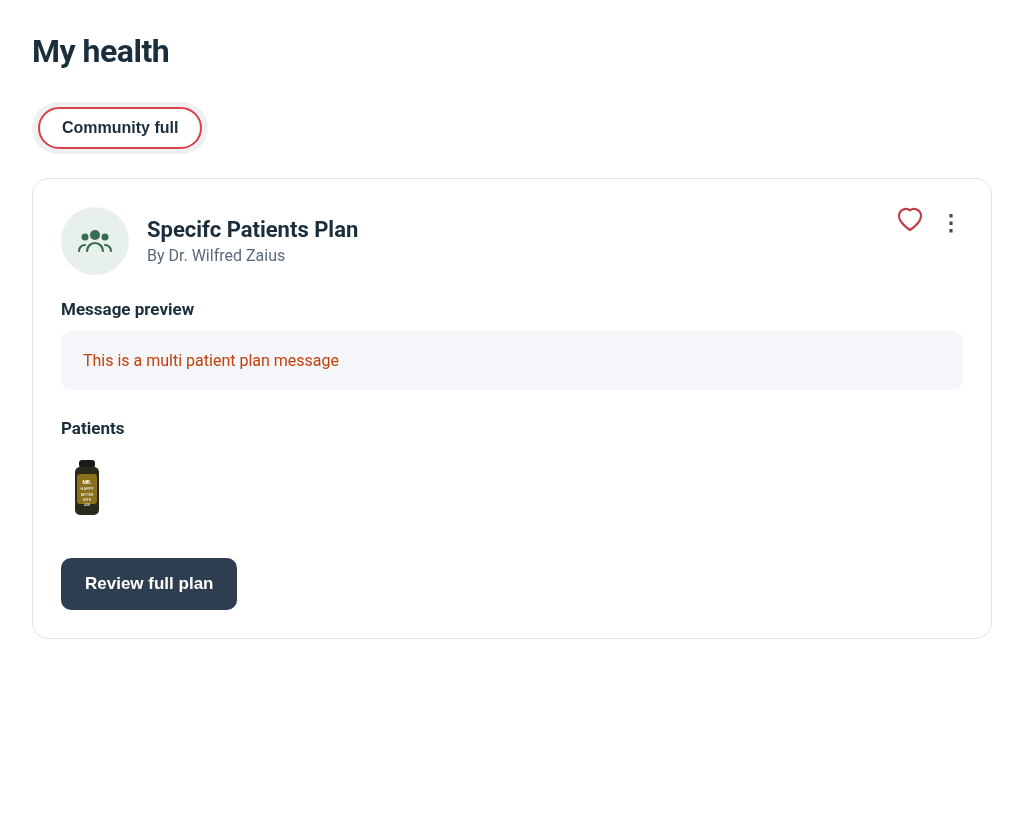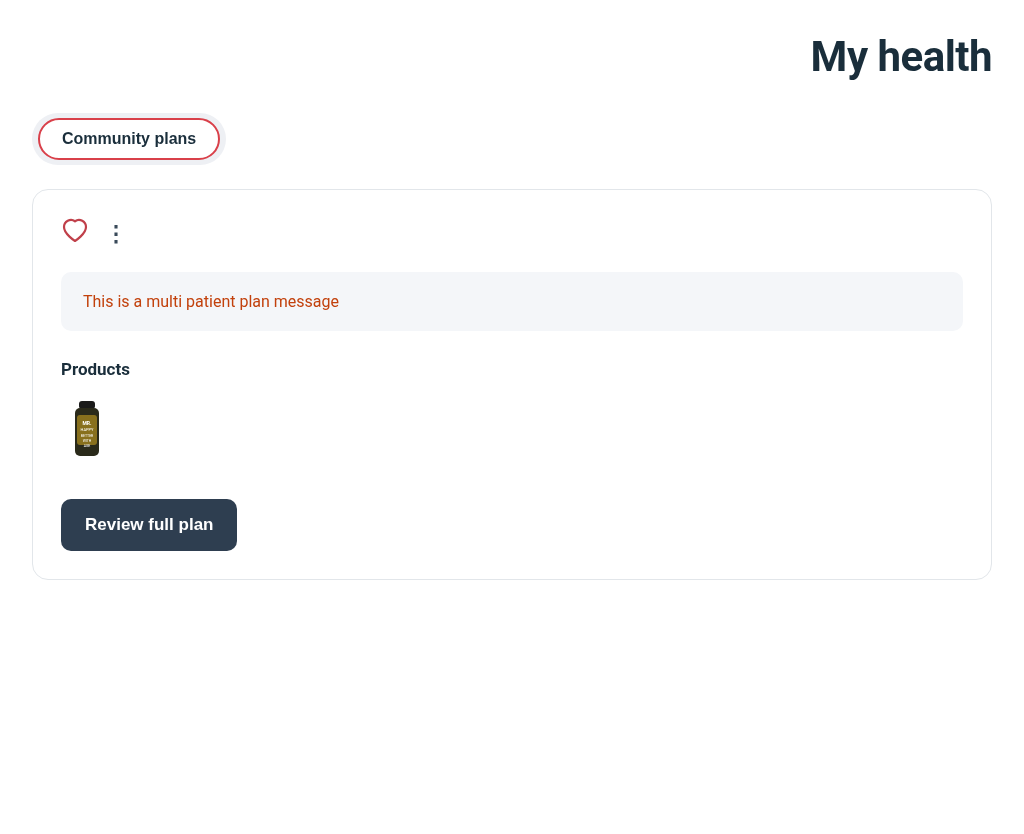--- a/index.html
+++ b/index.html
@@ -11,26 +11,25 @@
     body {
       background: #ffffff;
       font-family: -apple-system, BlinkMacSystemFont, 'Segoe UI', Roboto, sans-serif;
       color: #1a2e3b;
       padding: 32px 32px;
       width: 1024px;
       min-height: 834px;
     }
 
     .page-title {
-      font-size: 42px;
+      font-size: 32px;
       font-weight: 700;
       color: #1a2e3b;
       margin-bottom: 32px;
       letter-spacing: -0.5px;
-      text-align: right;
     }
 
     .tabs-container {
       display: flex;
       gap: 4px;
       margin-bottom: 24px;
       background: #eef0f4;
       border-radius: 30px;
       padding: 5px 6px;
       width: fit-content;
@@ -194,39 +193,59 @@
       cursor: pointer;
       display: inline-block;
     }
   </style>
 </head>
 <body>
 
 <h1 class="page-title">My health</h1>
 
 <div class="tabs-container">
-  <button class="tab active-community">Community plans</button>
+  <button class="tab active-community">Community full</button>
 </div>
 
 <div class="card">
   <div class="plan-header">
+    <div class="plan-header-left">
+      <div class="plan-avatar">
+        <svg viewBox="0 0 36 36" fill="none" xmlns="http://www.w3.org/2000/svg">
+
+          <circle cx="18" cy="12" r="5" fill="#3a6b50"></circle>
+          <path d="M10 28c0-4.4 3.6-8 8-8s8 3.6 8 8" stroke="#3a6b50" stroke-width="2.2" fill="none" stroke-linecap="round"></path>
+
+          <circle cx="8" cy="14" r="3.5" fill="#3a6b50"></circle>
+          <path d="M2 28c0-3.3 2.7-6 6-6" stroke="#3a6b50" stroke-width="2.2" fill="none" stroke-linecap="round"></path>
+
+          <circle cx="28" cy="14" r="3.5" fill="#3a6b50"></circle>
+          <path d="M34 28c0-3.3-2.7-6-6-6" stroke="#3a6b50" stroke-width="2.2" fill="none" stroke-linecap="round"></path>
+        </svg>
+      </div>
+      <div>
+        <div class="plan-name">Specifc Patients Plan</div>
+        <div class="plan-author">By Dr. Wilfred Zaius</div>
+      </div>
+    </div>
     <div class="plan-actions">
       <span class="heart-icon">
         <svg width="28" height="26" viewBox="0 0 28 26" fill="none" xmlns="http://www.w3.org/2000/svg">
           <path d="M14 23s-11-7-11-14a7 7 0 0 1 11-5.74A7 7 0 0 1 25 9c0 7-11 14-11 14z" stroke="#c0404a" stroke-width="2.2" fill="none" stroke-linejoin="round"></path>
         </svg>
       </span>
       <span class="more-icon">⋮</span>
     </div>
   </div>
 
+  <div class="section-label">Message preview</div>
   <div class="message-preview-box">This is a multi patient plan message</div>
 
   <div class="products-section">
-    <div class="section-label">Products</div>
+    <div class="section-label">Patients</div>
     <div class="product-item">
       <div class="product-image">
 
         <svg class="bottle" viewBox="0 0 40 60" xmlns="http://www.w3.org/2000/svg">
           <rect x="12" y="0" width="16" height="8" rx="3" fill="#1a1a1a"></rect>
           <rect x="8" y="7" width="24" height="48" rx="5" fill="#2a2a1a"></rect>
           <rect x="10" y="14" width="20" height="30" rx="3" fill="#c8a020" opacity="0.6"></rect>
           <text x="20" y="24" text-anchor="middle" font-size="5" fill="#fff" font-weight="bold">MR.</text>
           <text x="20" y="30" text-anchor="middle" font-size="4" fill="#fff">HAPPY</text>
           <text x="20" y="36" text-anchor="middle" font-size="3.5" fill="#fff">BETTER</text>

